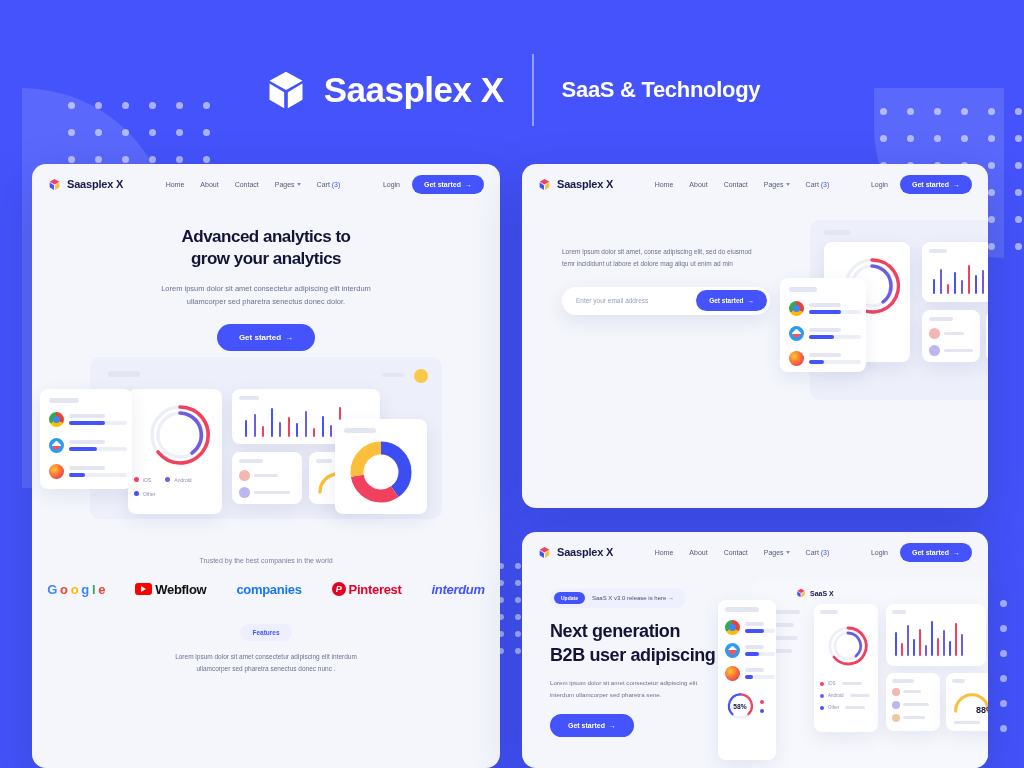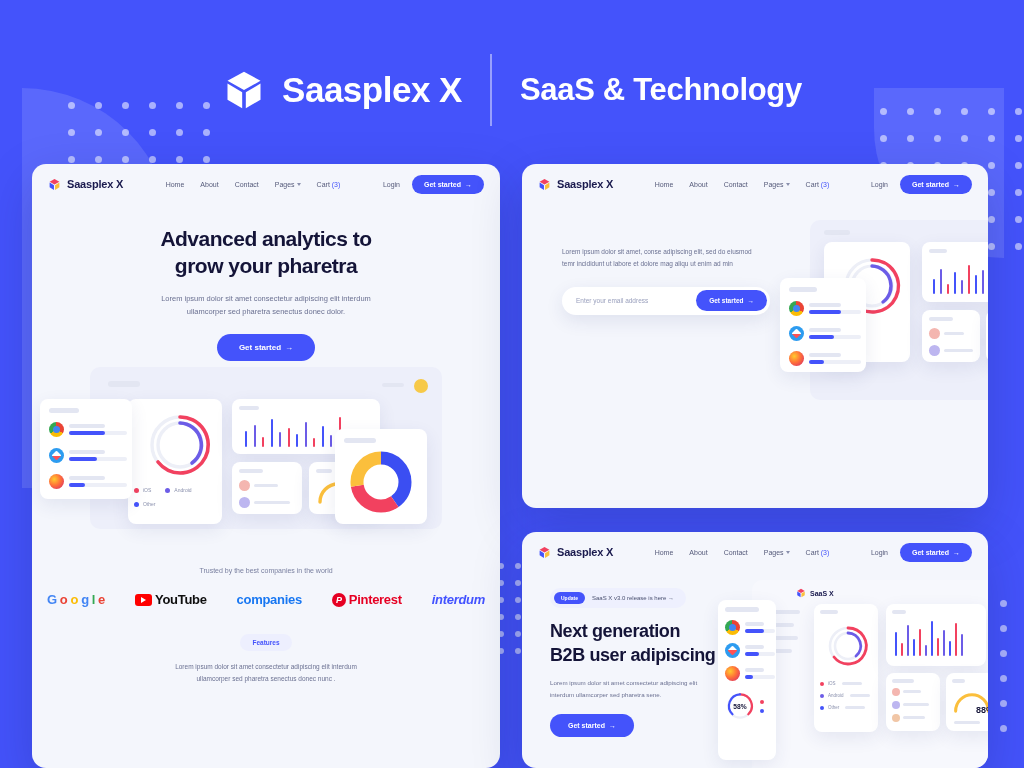--- a/index.html
+++ b/index.html
@@ -24,21 +24,21 @@
 
   
   .topbar {
     position:absolute; left:0; top:40px; width:1024px; height:100px;
     display:flex; align-items:center; justify-content:center; gap:0;
   }
   .brand { display:flex; align-items:center; gap:16px; }
   .brand-cube { width:44px; height:44px; }
   .brand-name { color:#fff; font-size:35px; font-weight:700; letter-spacing:-.5px; }
   .vrule { width:2px; height:72px; background:rgba(255,255,255,.45); margin:0 28px; }
-  .headline { color:#fff; font-size:31px; font-weight:700; line-height:1.28; letter-spacing:-.3px; }
+  .headline { color:#fff; font-size:22px; font-weight:700; line-height:1.28; letter-spacing:-.3px; }
 
   
   .mock { position:absolute; background:#F4F6FC; border-radius:14px; overflow:hidden;
           box-shadow:0 18px 50px rgba(20,30,90,.22); }
   .mock1 { left:32px;  top:164px; width:468px; height:604px; }
   .mock2 { left:522px; top:164px; width:466px; height:344px; }
   .mock3 { left:522px; top:532px; width:466px; height:236px; }
 
   .nav { display:flex; align-items:center; height:40px; padding:0 16px; }
   .nav-logo { display:flex; align-items:center; gap:6px; }
@@ -48,21 +48,21 @@
   .nav-links a .cart-n { color:#4453FB; }
   .caret { display:inline-block; width:0;height:0;border-left:2.5px solid transparent;
            border-right:2.5px solid transparent;border-top:3px solid #8a90ad; margin-left:2px; vertical-align:middle;}
   .nav-right { display:flex; align-items:center; gap:12px; margin-left:auto; }
   .login { font-size:7px; color:#555a7a; text-decoration:none; }
   .btn-pill { background:#4453FB; color:#fff; border-radius:20px; font-weight:700;
               display:inline-flex; align-items:center; gap:4px; border:none; white-space:nowrap; }
   .btn-nav { font-size:7px; padding:6px 12px; }
 
   .hero { text-align:center; padding:22px 40px 0; }
-  .hero h1 { font-size:21px; line-height:1.28; color:#141438; font-weight:700; letter-spacing:-.5px; }
+  .hero h1 { font-size:17px; line-height:1.28; color:#141438; font-weight:700; letter-spacing:-.5px; }
   .hero p  { font-size:7.5px; line-height:1.75; color:#6b7192; margin-top:12px; }
   .hero .cta { margin-top:16px; font-size:8px; padding:9px 22px; }
 
   .hero-l { padding:30px 0 0 40px; }
   .hero-l h1 { font-size:20px; line-height:1.3; color:#141438; font-weight:700; letter-spacing:-.4px;}
   .hero-l p  { font-size:6.5px; line-height:1.9; color:#6b7192; margin-top:12px; max-width:200px;}
   .emailbar { margin-top:16px; width:208px; height:28px; background:#fff; border-radius:18px;
               display:flex; align-items:center; padding:3px 3px 3px 14px;
               box-shadow:0 6px 18px rgba(40,50,120,.10); }
   .emailbar .ph { font-size:6.5px; color:#9aa0bd; }
@@ -254,21 +254,21 @@
         <button class="btn-pill btn-nav">
           <span>Get started</span>
           <span>→</span>
         </button>
       </div>
     </div>
 
     <div class="hero">
       <h1>
         <span>Advanced analytics to</span><br>
-        <span>grow your pharetra</span>
+        <span>grow your analytics</span>
       </h1>
       <p>
         <span>Lorem ipsum dolor sit amet consectetur adipiscing elit interdum</span><br>
         <span>ullamcorper sed pharetra senectus donec dolor.</span>
       </p>
       <button class="btn-pill cta">
         <span>Get started</span>
         <span>→</span>
       </button>
     </div>
@@ -390,21 +390,21 @@
         <div class="lg lg-google">
           <span>G</span>
             <span>o</span>
             <span>o</span>
             <span>g</span>
             <span>l</span>
             <span>e</span>
         </div>
         <div class="lg lg-youtube">
           <i class="yt-play"></i>
-          <span class="t">YouTube</span>
+          <span class="t">Webflow</span>
         </div>
         <div class="lg lg-fb">companies</div>
         <div class="lg lg-pin">
           <i class="pin-c">P</i>
           <span class="t">Pinterest</span>
         </div>
         <div class="lg lg-wf">interdum</div>
       </div>
     </div>
 

